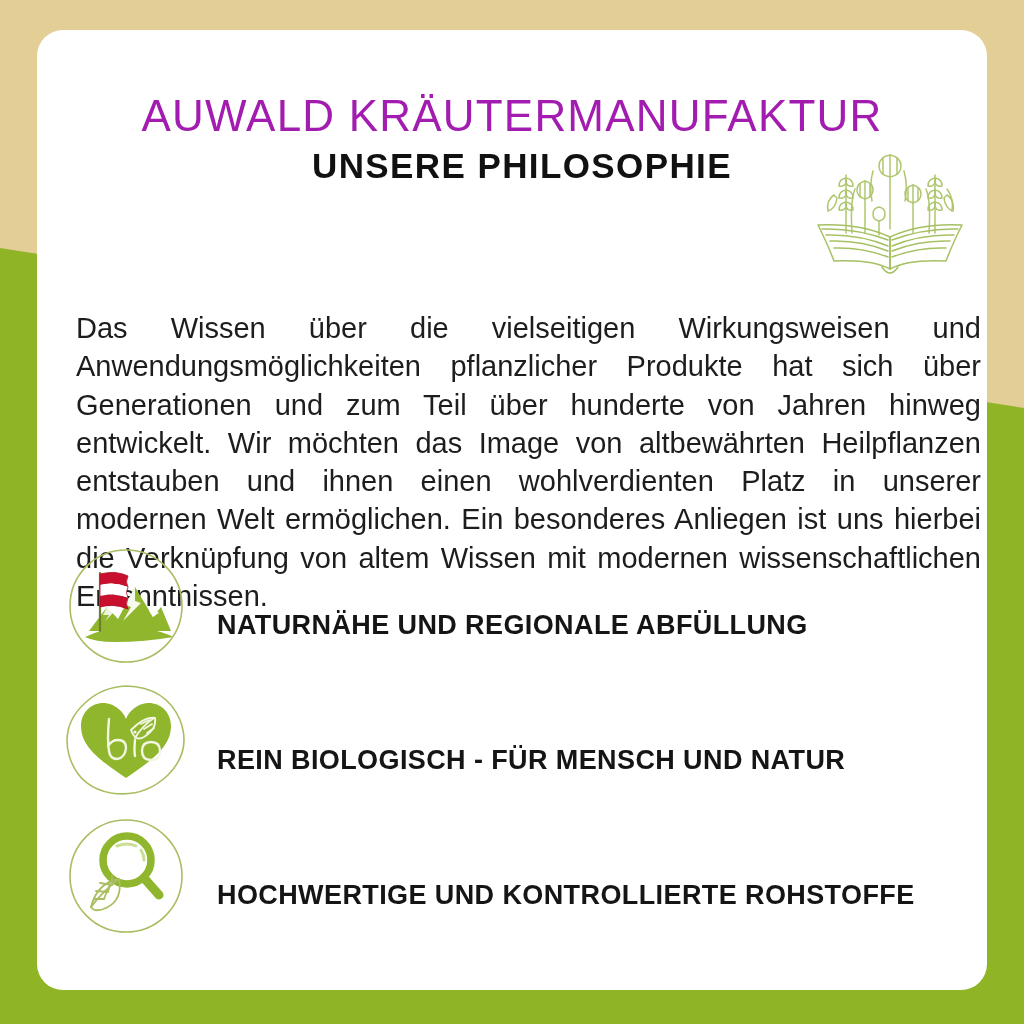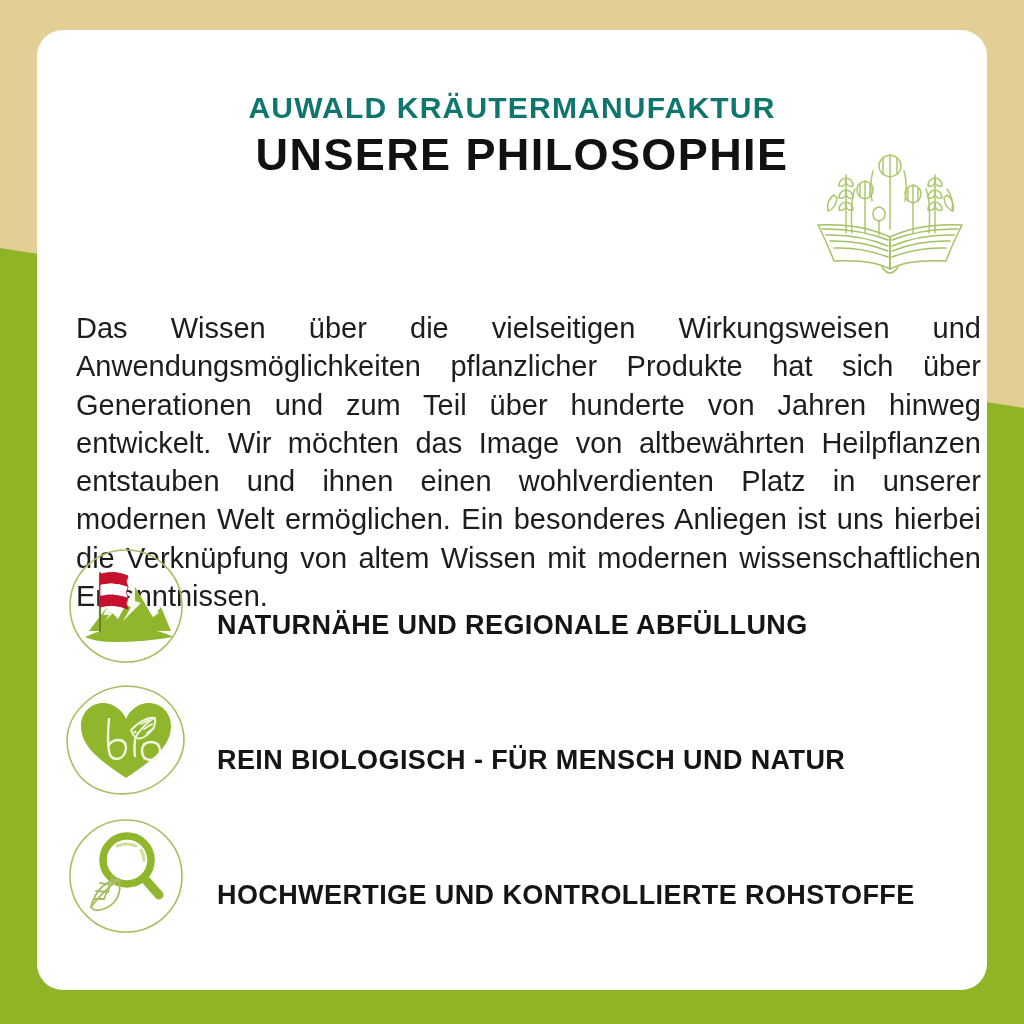--- a/index.html
+++ b/index.html
@@ -63,30 +63,30 @@
   }
   .title-block {
     position: absolute;
     left: 0;
     top: 62px;
     width: 950px;
     text-align: center;
   }
   .title-main {
     font-family: "Liberation Sans Narrow", "Liberation Sans", sans-serif;
-    font-size: 30px;
-    font-weight: 700;
+    font-size: 44px;
+    font-weight: 400;
     letter-spacing: 1.2px;
-    color: #0f766e;
+    color: #a21caf;
     line-height: 1.08;
     white-space: nowrap;
   }
   .title-sub {
     font-family: "Liberation Sans Narrow", "Liberation Sans", sans-serif;
-    font-size: 45px;
+    font-size: 35px;
     font-weight: 700;
     letter-spacing: 1.4px;
     color: #111111;
     line-height: 1.12;
     margin-top: 6px;
     white-space: nowrap;
     margin-left: 20px;
   }
 
   .book-emblem {

